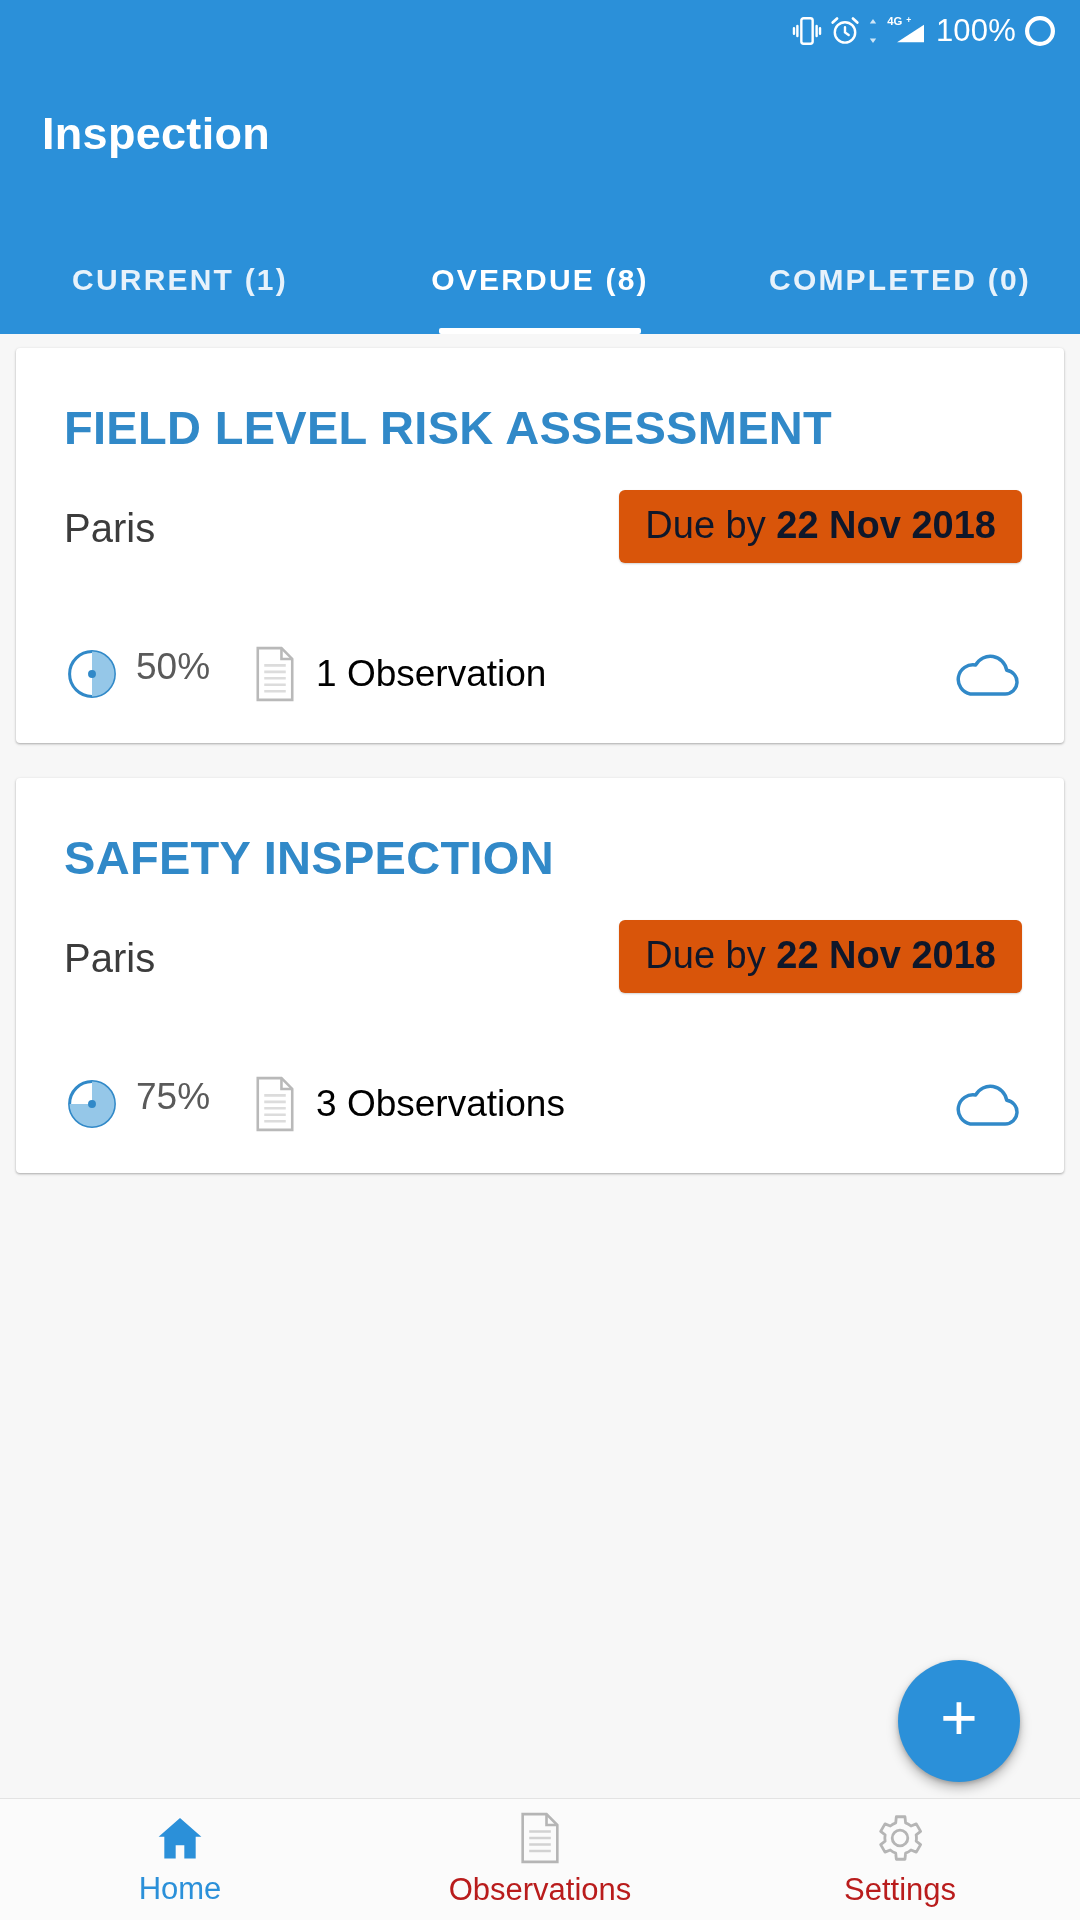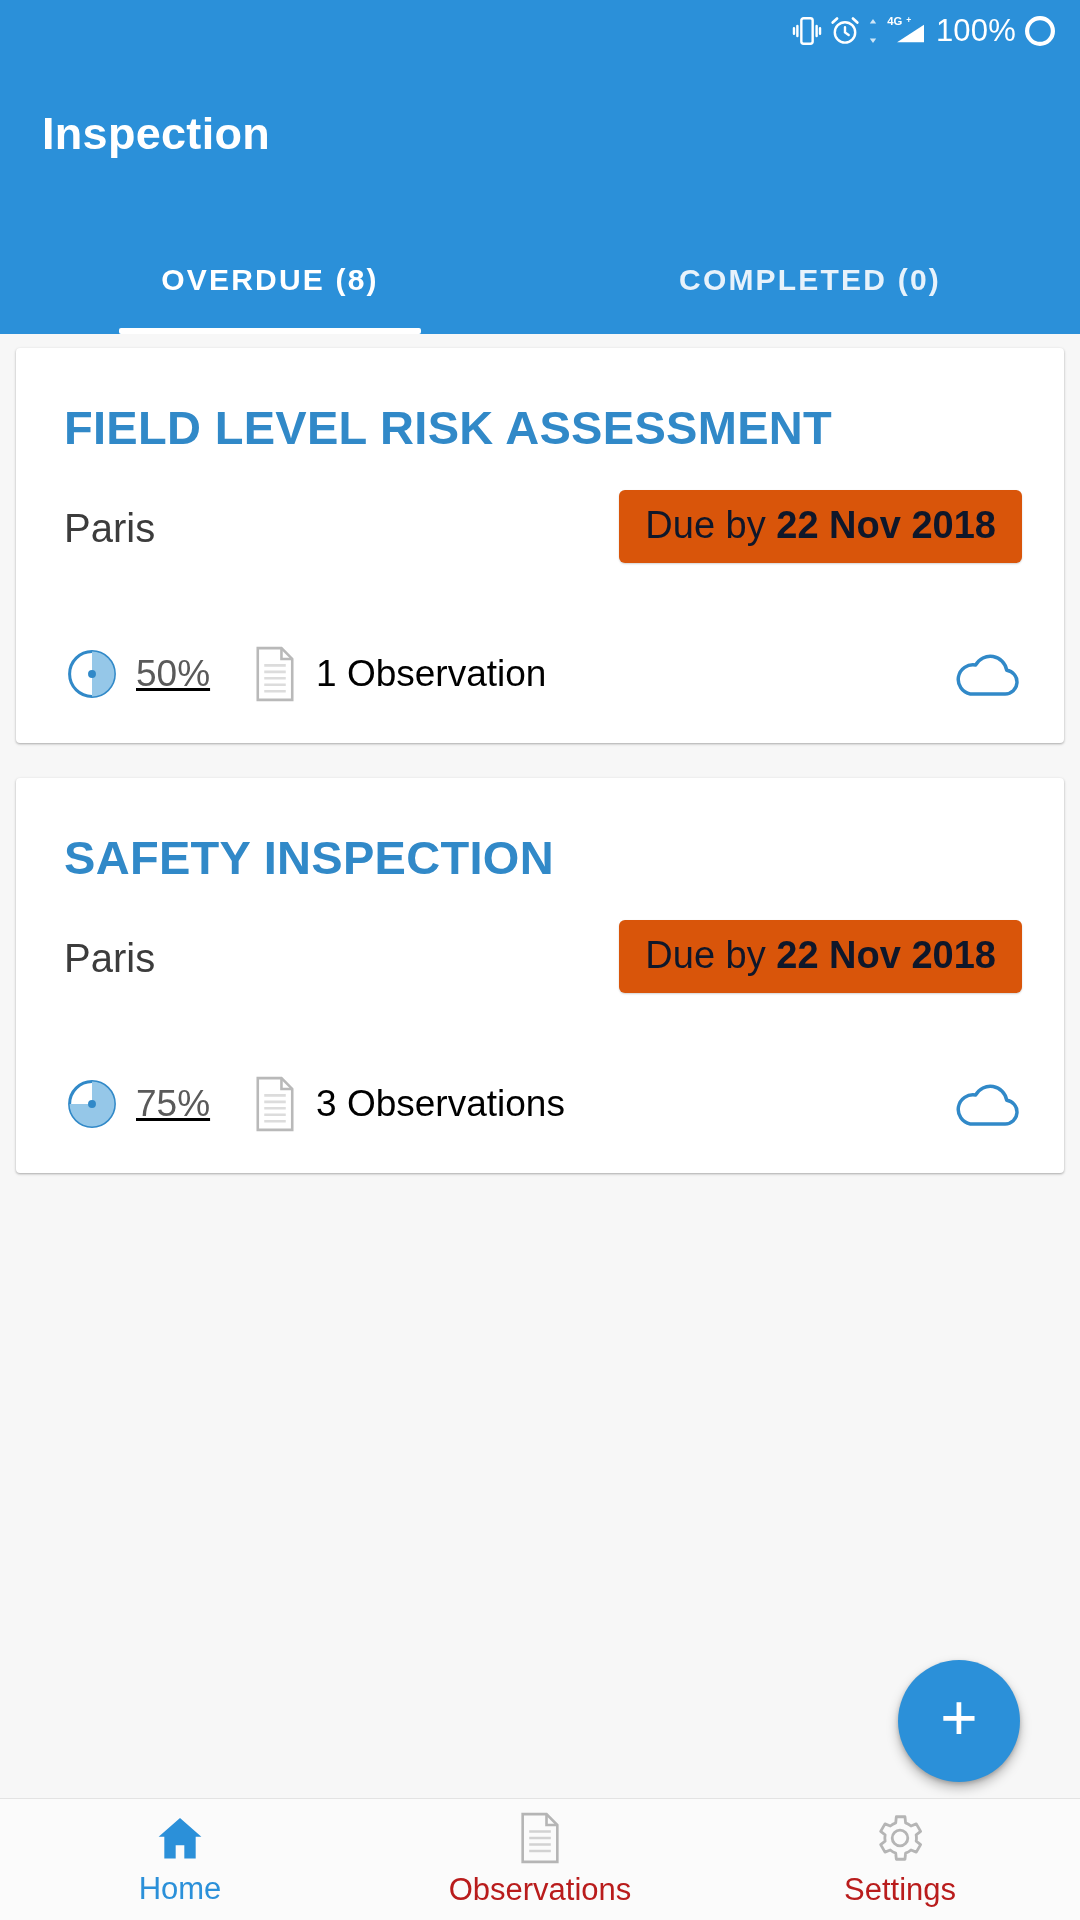--- a/index.html
+++ b/index.html
@@ -82,21 +82,21 @@
     white-space:nowrap;
     box-shadow:0 1px 2px rgba(0,0,0,0.18);
   }
   .due-badge b { font-weight:bold; }
 
   .card-footer {
     position:absolute; left:48px; right:40px; bottom:36px;
     height:66px;
     display:flex; align-items:center;
   }
-  .pct-wrap { display:flex; align-items:center;text-decoration:underline; }
+  .pct-wrap { display:flex; align-items:flex-start; }
   .pct-text {
     color:#5a5a5a; font-size:37px; font-weight:400; margin-left:16px;
   }
   .obs-wrap { display:flex; align-items:center; margin-left:42px; }
   .obs-text {
     color:#000000; font-size:37px; font-weight:400; margin-left:18px;
   }
   .cloud-wrap { margin-left:auto; display:flex; align-items:center; }
 
   
@@ -163,20 +163,23 @@
 
         <svg class="sb-ico" width="36" height="36" viewBox="0 0 24 24">
           <circle cx="12" cy="12" r="8.6" fill="none" stroke="#ffffff" stroke-width="2.8"></circle>
         </svg>
       </div>
     </div>
 
     <div class="appbar-title">Inspection</div>
 
     <div class="tabs">
+      <div class="tab inactive">
+        <span>CURRENT (1)</span>
+      </div>
       <div class="tab">
         <span>OVERDUE (8)</span>
         <span class="tab-underline"></span>
       </div>
       <div class="tab inactive">
         <span>COMPLETED (0)</span>
       </div>
     </div>
   </div>
 

